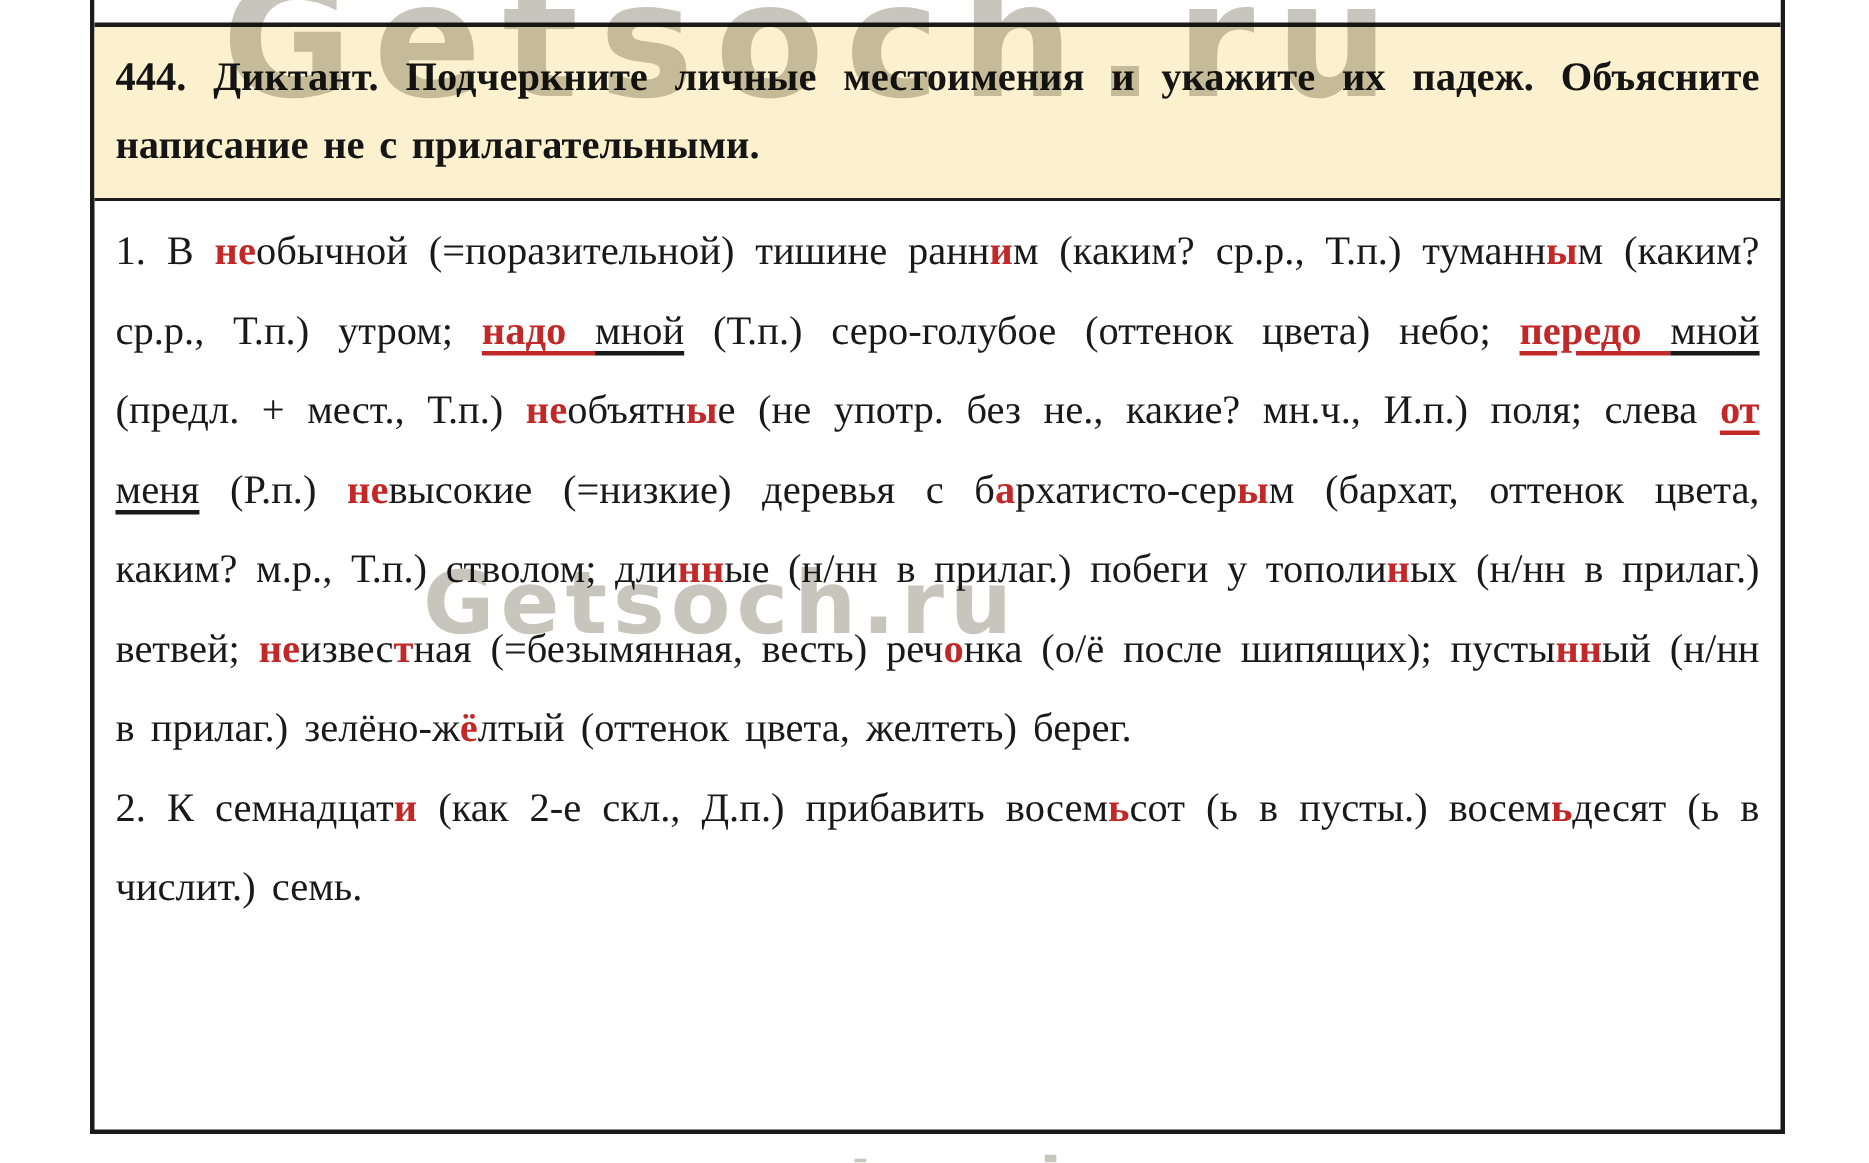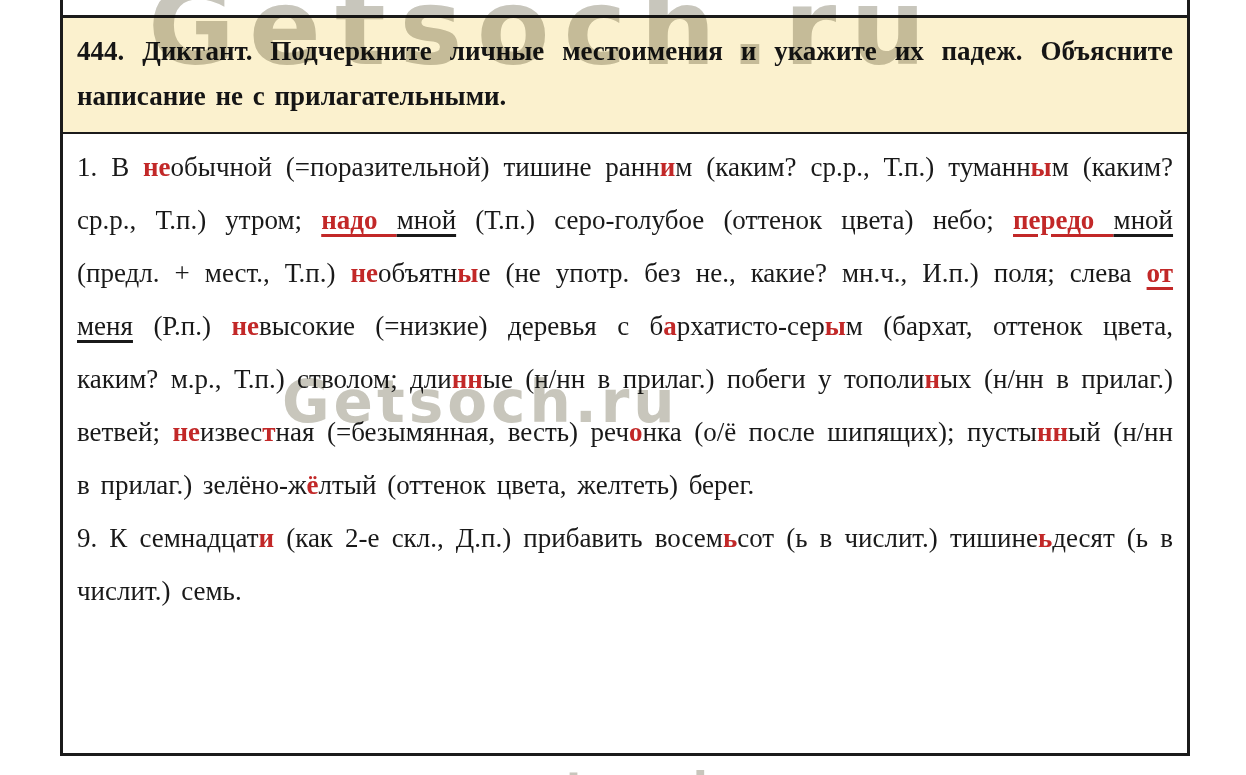--- a/index.html
+++ b/index.html
@@ -75,21 +75,21 @@
 
   <div class="sheet">
     <div class="top-strip"></div>
 
     <div class="task-header">
       <span>444. Диктант. Подчеркните личные местоимения и укажите их падеж. Объясните написание не с прилагательными.</span>
     </div>
 
     <div class="task-body">
         <p class="para"><span>1. В </span><span class="hl">не</span><span>обычной (=поразительной) тишине ранн</span><span class="hl">и</span><span>м (каким? ср.р., Т.п.) туманн</span><span class="hl">ы</span><span>м (каким? ср.р., Т.п.) утром; </span><span class="hl ul">надо </span><span class="ul">мной</span><span> (Т.п.) серо-голубое (оттенок цвета) небо; </span><span class="hl ul">передо </span><span class="ul">мной</span><span> (предл. + мест., Т.п.) </span><span class="hl">не</span><span>объятн</span><span class="hl">ы</span><span>е (не употр. без не., какие? мн.ч., И.п.) поля; слева </span><span class="hl ul">от </span><span class="ul">меня</span><span> (Р.п.) </span><span class="hl">не</span><span>высокие (=низкие) деревья с б</span><span class="hl">а</span><span>рхатисто-сер</span><span class="hl">ы</span><span>м (бархат, оттенок цвета, каким? м.р., Т.п.) стволом; дли</span><span class="hl">нн</span><span>ые (н/нн в прилаг.) побеги у тополи</span><span class="hl">н</span><span>ых (н/нн в прилаг.) ветвей; </span><span class="hl">не</span><span>извес</span><span class="hl">т</span><span>ная (=безымянная, весть) реч</span><span class="hl">о</span><span>нка (о/ё после шипящих); пусты</span><span class="hl">нн</span><span>ый (н/нн в прилаг.) зелёно-ж</span><span class="hl">ё</span><span>лтый (оттенок цвета, желтеть) берег.</span></p>
-        <p class="para"><span>9. К семнадцат</span><span class="hl">и</span><span> (как 2-е скл., Д.п.) прибавить восем</span><span class="hl">ь</span><span>сот (ь в числит.) тишине</span><span class="hl">ь</span><span>десят (ь в числит.) семь.</span></p>
+        <p class="para"><span>2. К семнадцат</span><span class="hl">и</span><span> (как 2-е скл., Д.п.) прибавить восем</span><span class="hl">ь</span><span>сот (ь в пусты.) восем</span><span class="hl">ь</span><span>десят (ь в числит.) семь.</span></p>
       </div>
   </div>
 
   <div class="watermark wm-top">Getsoch.ru</div>
 
   <div class="watermark wm-middle">Getsoch.ru</div>
 
   <div class="watermark wm-bottom">getsoch.ru</div>
 
 </div>

